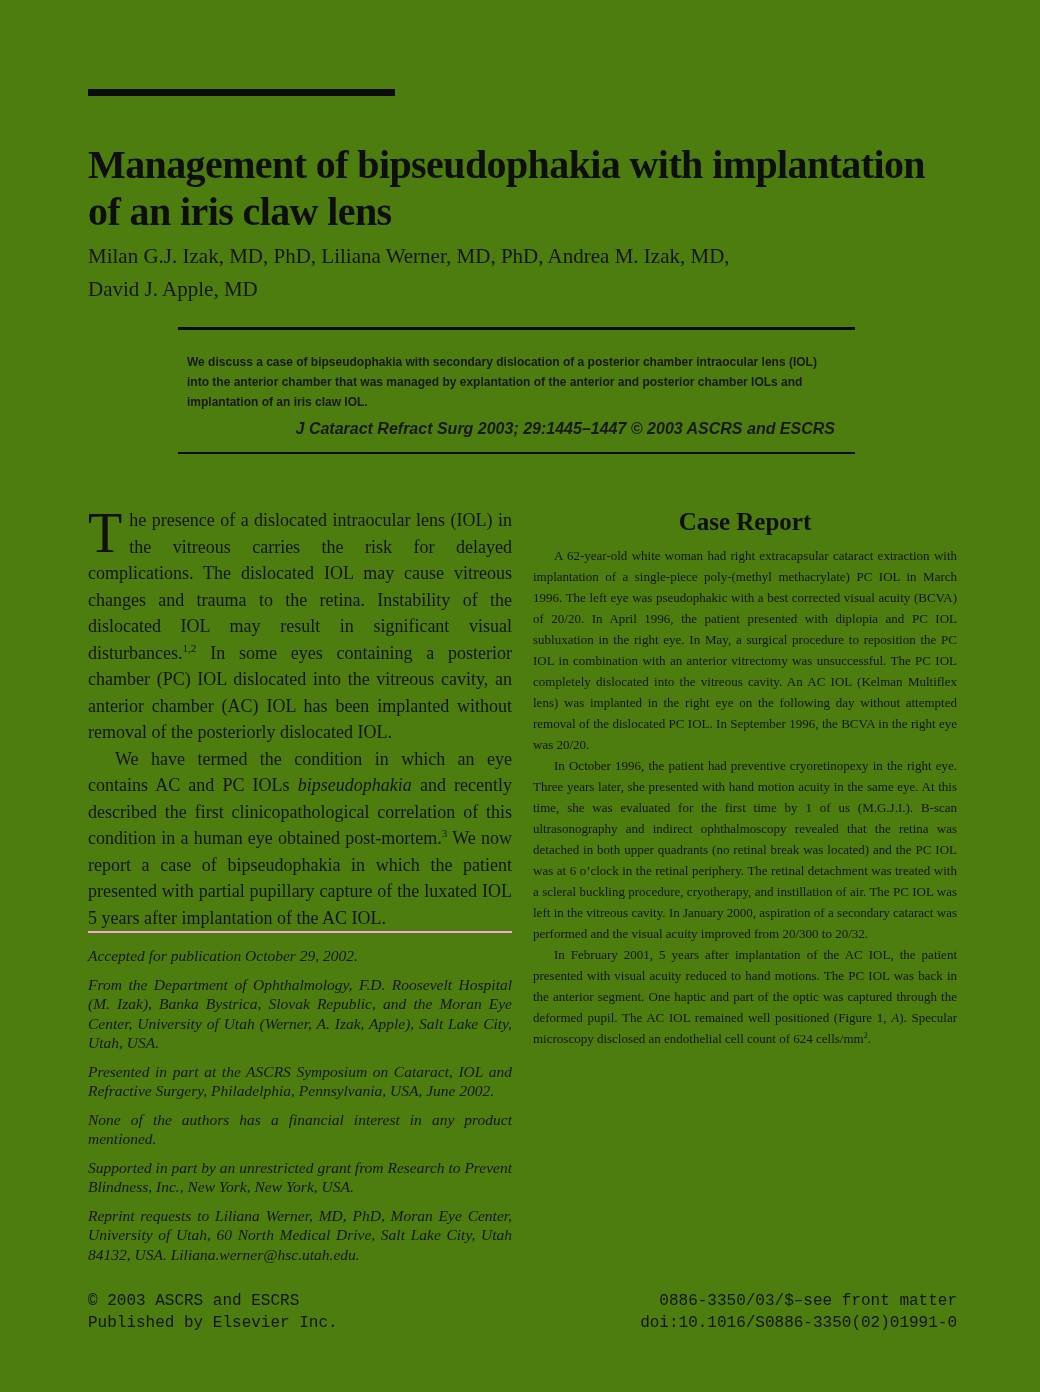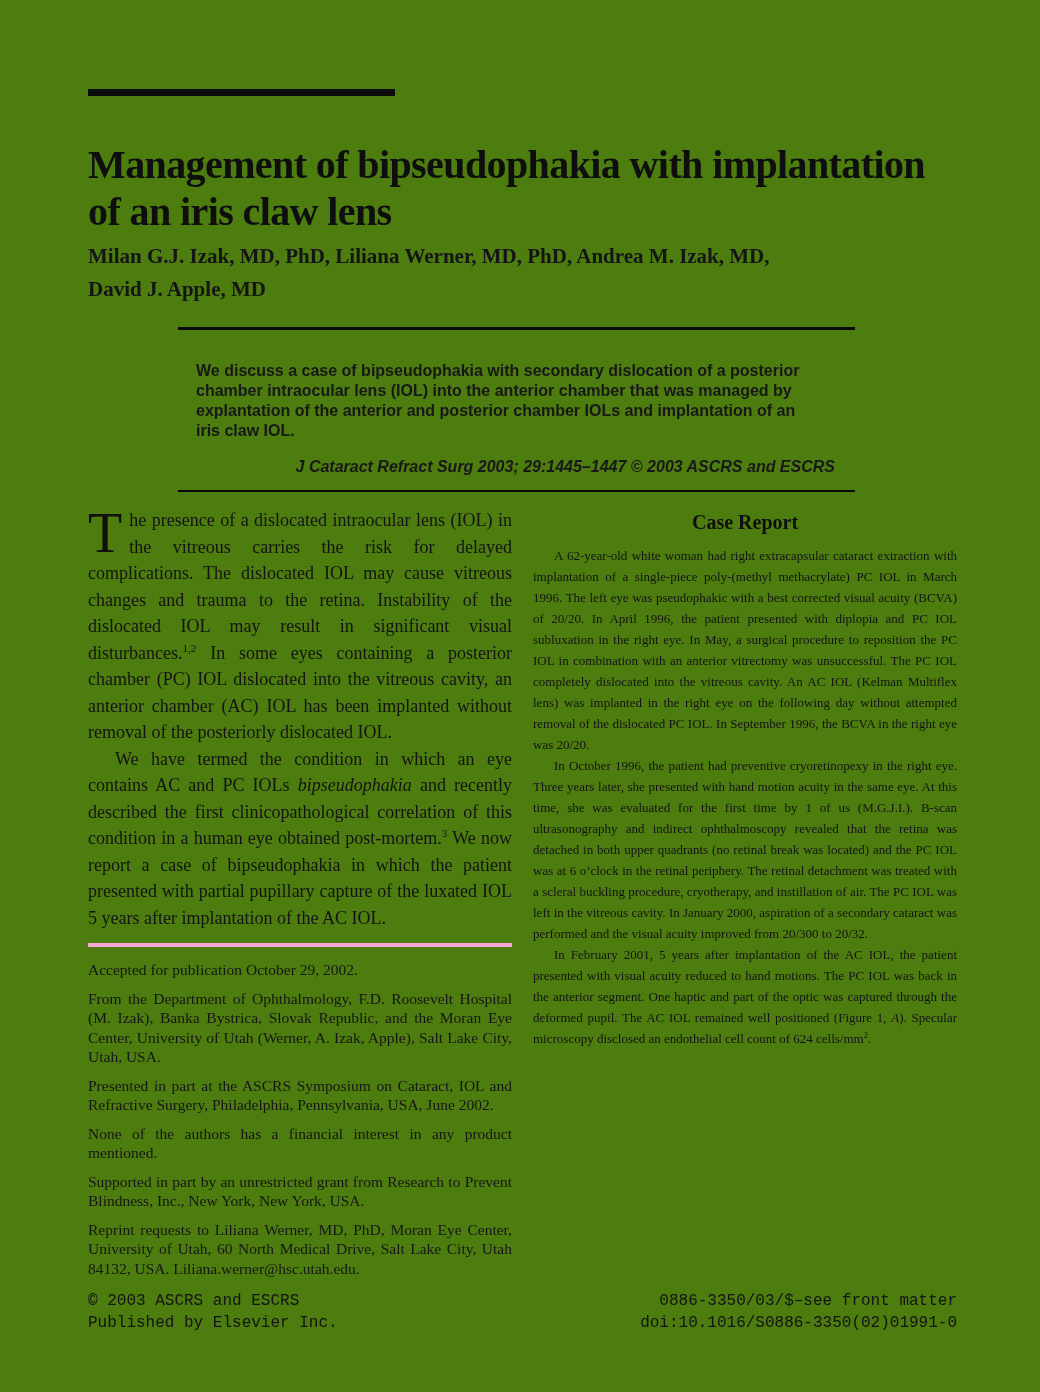--- a/index.html
+++ b/index.html
@@ -23,66 +23,66 @@
   
   .title {
     position:absolute; left:88px; top:114px; width:885px;
     font-size:40px; line-height:47px; font-weight:bold;
     letter-spacing:-0.6px; color:#0e0e0e;
   }
 
   
   .authors {
     position:absolute; left:88px; top:240px; width:780px;
-    font-size:21px; line-height:33px; color:#151515;font-weight:bold;
+    font-size:21px; line-height:33px; color:#151515;
   }
 
   
   .abstract {
     position:absolute; left:178px; top:327px; width:677px;
     border-top:3px solid #0b0b0b; border-bottom:2px solid #0b0b0b;
     padding:15px 20px 13px 2px; box-sizing:border-box;
     font-family:"Liberation Sans", sans-serif; font-weight:bold;
   }
-  .abs-text { margin:16px; font-size:16px; line-height:20px; color:#181818; }
+  .abs-text { margin:7px; font-size:12px; line-height:20px; color:#181818; }
   .abs-cite { margin:7px 0 0 0; font-size:16px; line-height:20px; font-style:italic; color:#181818;text-align:right; }
 
   
   .columns {
     position:absolute; left:88px; top:507px; width:869px;
     display:flex; gap:21px; align-items:flex-start;
   }
   .col { width:424px; box-sizing:border-box; }
 
   .col-left p.body {
     margin:0; font-size:18px; line-height:26.5px;
     text-align:justify; color:#141414;
   }
   .col-left .indent { text-indent:27px;font-family:Liberation Serif, serif; }
   .dropcap {
     float:left; font-size:56px; line-height:43px;
     padding:5px 7px 0 0; font-weight:normal; color:#101010;
   }
 
   .col-right h2 {
-    margin:2px 0 10px 0; font-size:20px; line-height:26px;
+    margin:2px 0 10px 0; font-size:25px; line-height:26px;
     font-weight:bold; text-align:center; color:#0f0f0f;
   }
   .col-right p.body {
     margin:0; font-size:13px; line-height:21px;
     text-align:justify; color:#141414;
   }
   .col-right .indent { text-indent:21px; }
 
   sup { font-size:0.62em; line-height:0; vertical-align:super; }
 
   
   .footnotes {
-    margin-top:12px; border-top:4px solid #f9a8d4;
-    padding-top:13px; 
+    margin-top:0; border-top:2px solid #f9a8d4;
+    padding-top:13px; font-style:italic;
   }
   .footnotes p {
     margin:0 0 9px 0; font-size:15.5px; line-height:19.5px;
     text-align:justify; color:#161616;
   }
   .footnotes p:last-child { margin-bottom:0; }
 
   
   .footer {
     position:absolute; left:88px; top:1290px; width:869px;

